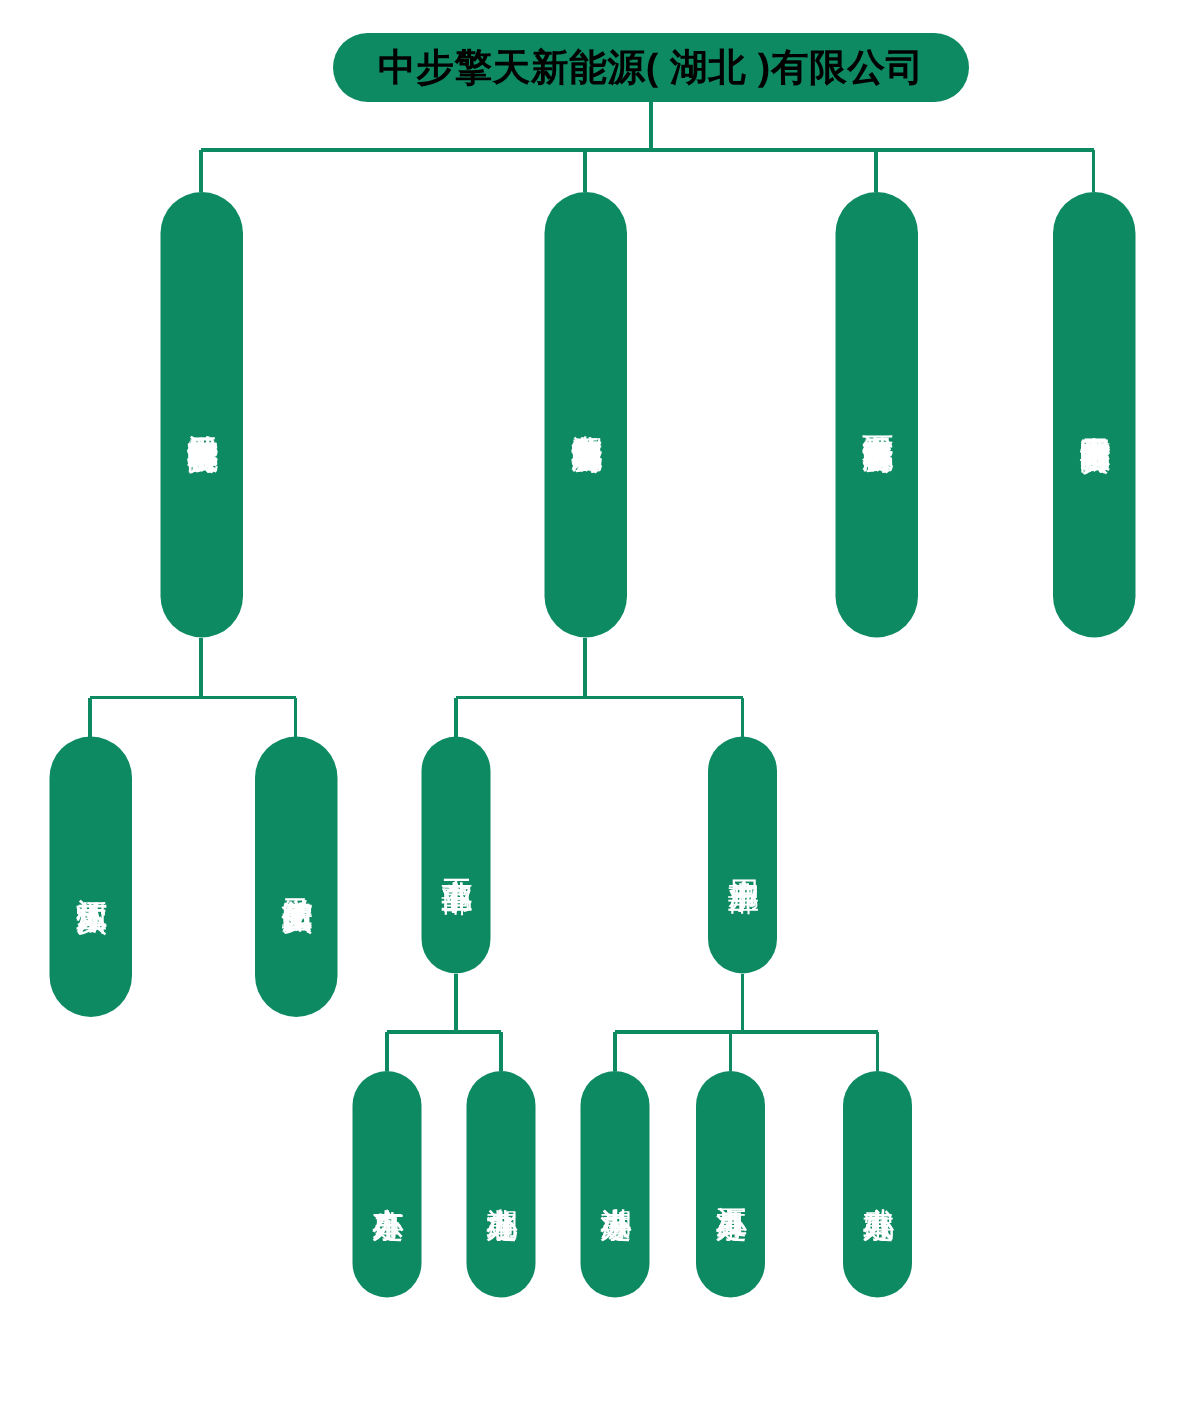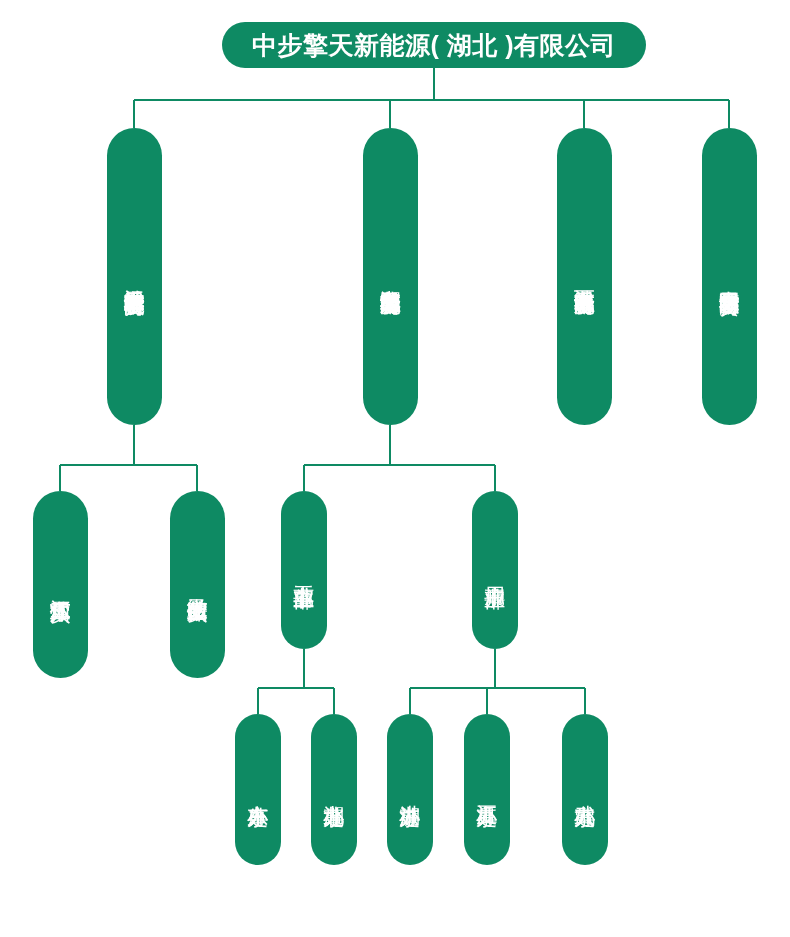--- a/index.html
+++ b/index.html
@@ -96,21 +96,21 @@
       <path d="M334,688 L334,714"></path>
 
       <path d="M495,649 L495,688"></path>
       <path d="M410,688 L585,688"></path>
       <path d="M410,688 L410,714"></path>
       <path d="M487,688 L487,714"></path>
       <path d="M585,688 L585,714"></path>
     </g>
   </svg>
 
-  <div class="node root" style="left: 222px; top: 22px; width: 424px; height: 46px; background: rgb(14, 138, 99); color: #ffffff;">
+  <div class="node root" style="left: 222px; top: 22px; width: 424px; height: 46px; background: rgb(14, 138, 99); color: #000000;">
     <span class="node-label">中步擎天新能源( 湖北 )有限公司</span>
   </div>
 
   <div class="node vert lvl2" style="left: 107px; top: 128px; width: 55px; height: 297px; background: rgb(14, 138, 99); color: rgb(255, 255, 255);">
     <span class="node-label">武汉皓辰擎天智能科技有限公司</span>
   </div>
   <div class="node vert lvl2" style="left: 363px; top: 128px; width: 55px; height: 297px; background: rgb(14, 138, 99); color: rgb(255, 255, 255);">
     <span class="node-label">湖北和光擎天新能源有限公司</span>
   </div>
   <div class="node vert lvl2" style="left: 557px; top: 128px; width: 55px; height: 297px; background: rgb(14, 138, 99); color: rgb(255, 255, 255);">

